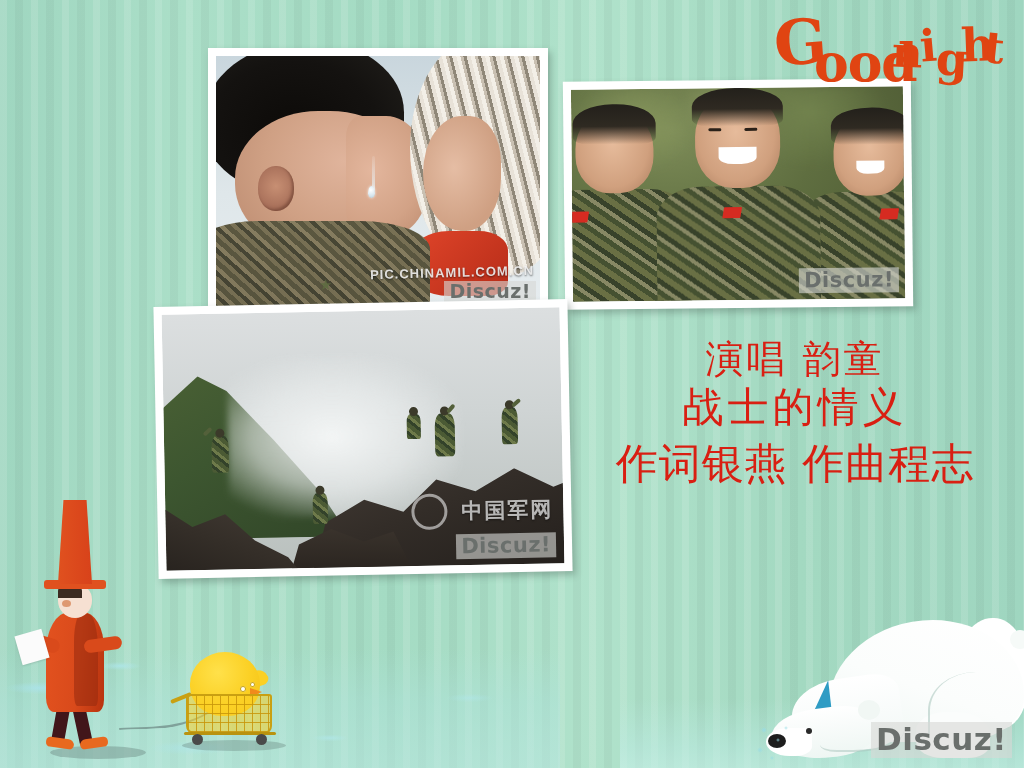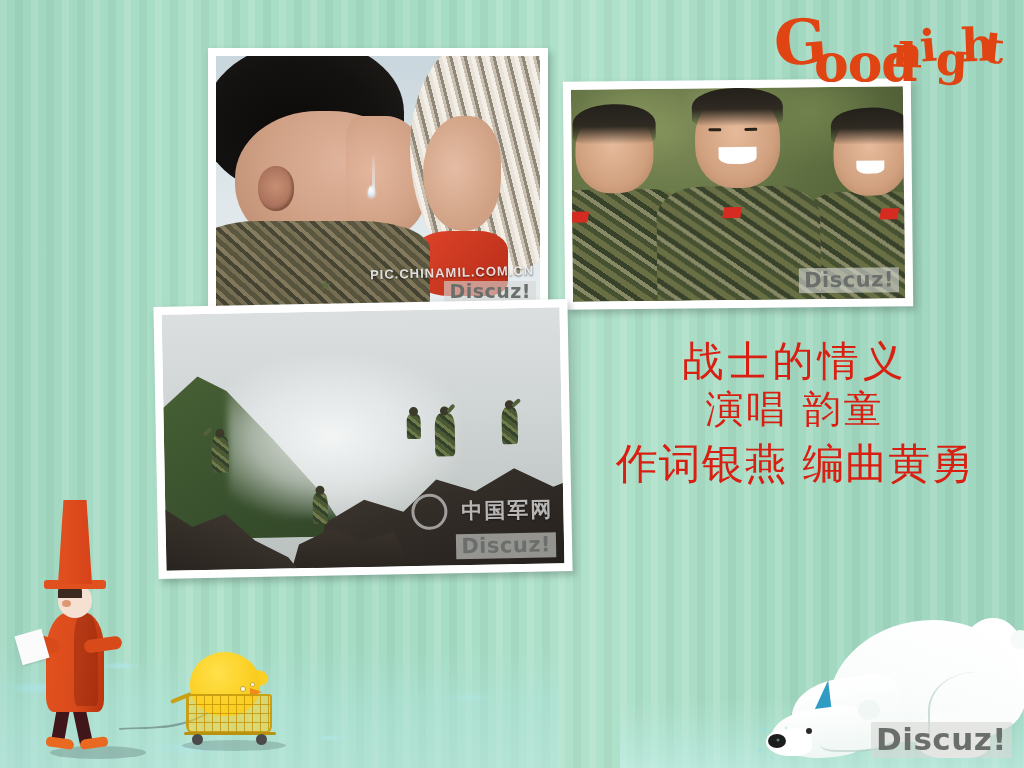--- a/index.html
+++ b/index.html
@@ -522,23 +522,23 @@
     <span class="gn" id="gn-g">G</span>
     <span class="gn" id="gn-ood">ood</span>
     <span class="gn" id="gn-n">n</span>
     <span class="gn" id="gn-i">i</span>
     <span class="gn" id="gn-g2">g</span>
     <span class="gn" id="gn-h">h</span>
     <span class="gn" id="gn-t">t</span>
   </div>
 
   <div id="credits">
+    <span class="ln l2">演唱  韵童</span>
     <span class="ln l1">战士的情义</span>
-    <span class="ln l2">演唱  韵童</span>
-    <span class="ln l3">作词银燕  编曲黄勇</span>
+    <span class="ln l3">作词银燕  作曲程志</span>
   </div>
 
   <div id="man">
     <div id="mshadow"></div>
     <div id="rope"></div>
     <div id="leg1"></div>
     <div id="leg2"></div>
     <div id="shoe1"></div>
     <div id="shoe2"></div>
     <div id="coat"></div>

